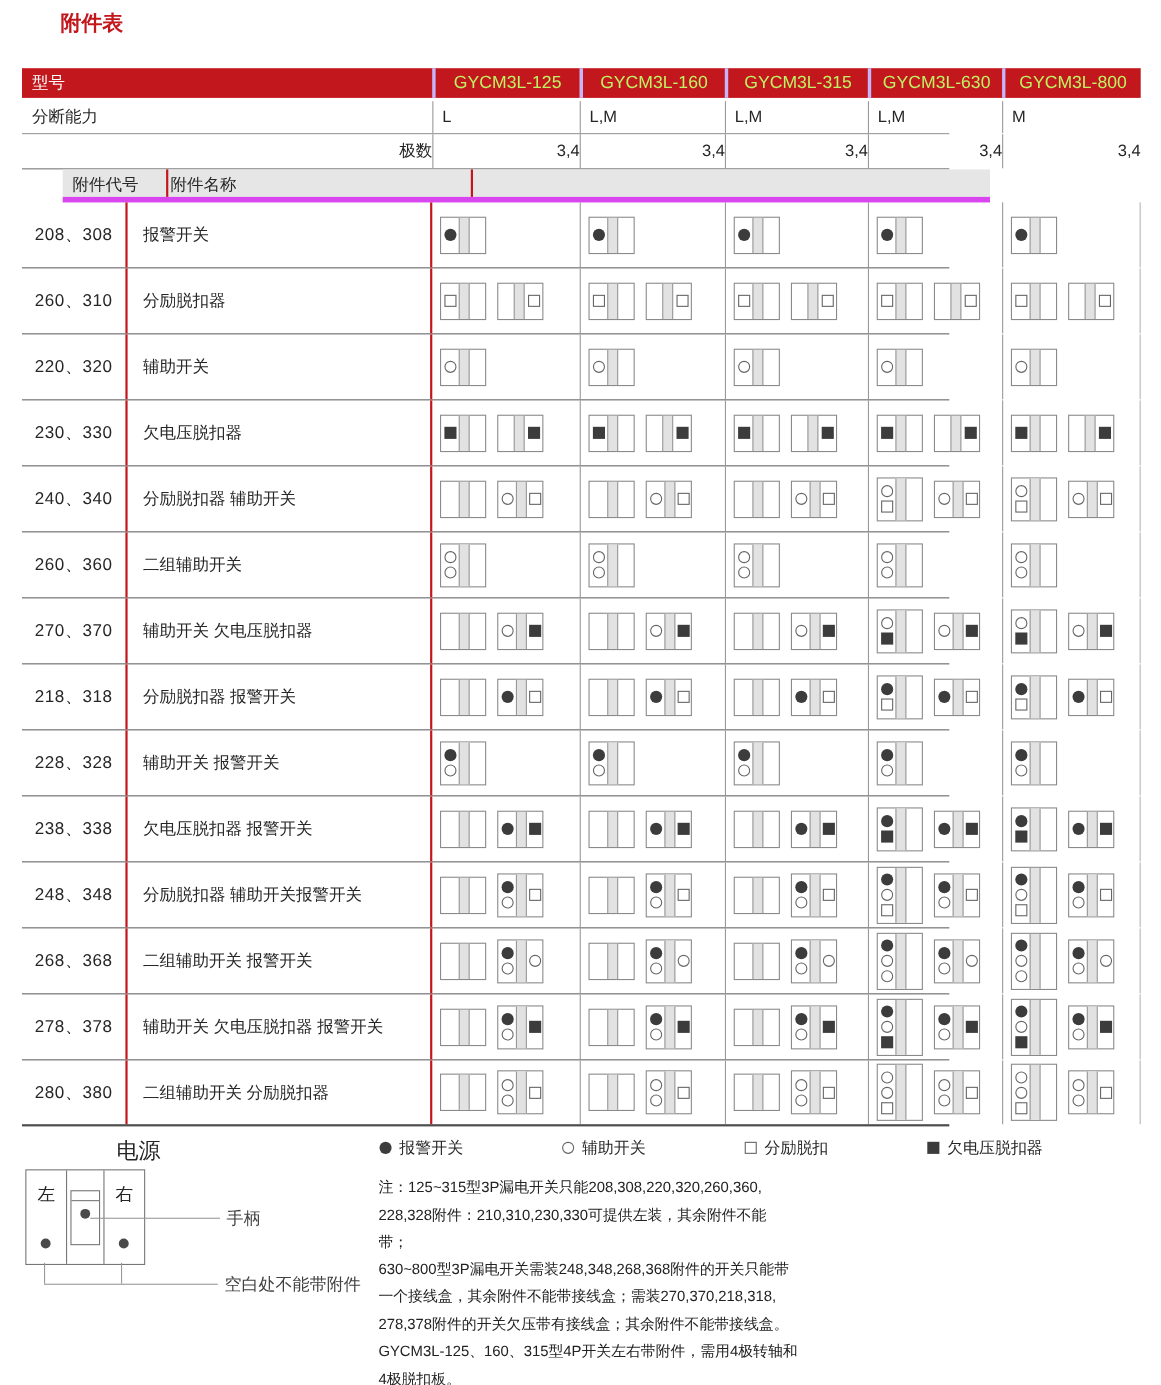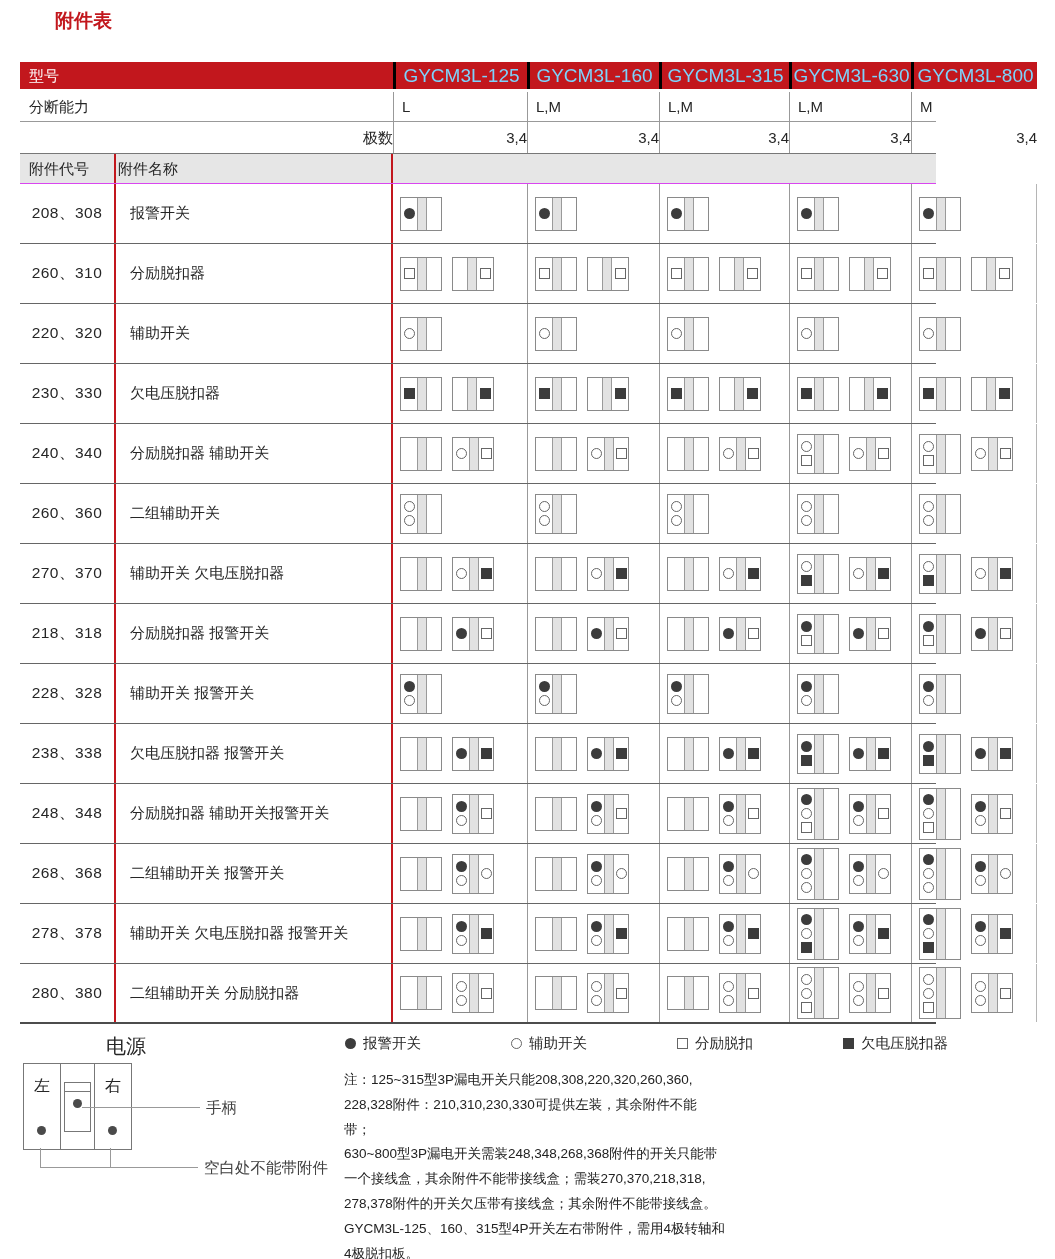--- a/index.html
+++ b/index.html
@@ -3,40 +3,40 @@
 <meta charset="utf-8">
 <style>
   html,body{margin:0;padding:0;background:#fff;}
   .page{position:relative;width:1055px;height:1259px;background:#fff;overflow:hidden;
         font-family:"Liberation Sans","DejaVu Sans",sans-serif;color:#262626;}
   .title{position:absolute;left:55px;top:8px;font-size:19px;font-weight:bold;color:#c2171d;}
 
   
   .tbl{position:absolute;left:20px;top:62px;width:1017px;}
   .tbl *{box-sizing:border-box;}
-  .trow{display:flex;width:916px;}
+  .trow{display:flex;width:843px;}
   .c-m0{width:134px;flex:none;}
   .c-m1{width:132px;flex:none;}
   .c-m2{width:130px;flex:none;}
   .c-m3{width:122px;flex:none;}
   .c-m4{width:126px;flex:none;}
 
   .hdr{height:27px;margin-bottom:3px;}
   .hdr-label{width:373px;flex:none;background:#c2171d;color:#fff;font-size:15px;
              line-height:27px;padding-left:9px;}
-  .hdr-model{background:#c2171d;color:#7dd3fc;font-size:19px;line-height:27px;
-             text-align:center;border-left:3px solid #000000;}
+  .hdr-model{background:#c2171d;color:#bef264;font-size:16px;line-height:27px;
+             text-align:center;border-left:3px solid #c4b5fd;}
 
   .prow{height:30px;border-bottom:1px solid #999;}
   .prow .plabel{width:373px;flex:none;font-size:15px;line-height:29px;padding-left:9px;}
   .prow .pval{font-size:15px;line-height:29px;padding-left:8px;border-left:1px solid #999;}
   .prow2{border-bottom:1px solid #777;height:32px;}
   .prow2 .plabel,.prow2 .pval{line-height:31px;text-align:right;}
 
-  .grow{height:30px;background:#e6e6e6;border-bottom:1px solid #d946ef;}
+  .grow{height:30px;background:#e6e6e6;border-bottom:5px solid #d946ef;margin-left:37px;}
   .grow .gcode{width:96px;flex:none;font-size:15px;line-height:29px;padding-left:9px;
                border-right:2px solid #c2171d;}
   .grow .gname{width:277px;flex:none;font-size:15px;line-height:29px;padding-left:2px;
                border-right:2px solid #c2171d;}
 
   .drow{height:60px;border-bottom:1px solid #666;}
   .drow .dcode{width:96px;flex:none;font-size:15.5px;display:flex;align-items:center;
                justify-content:center;border-right:2px solid #c2171d;letter-spacing:.5px;}
   .drow .dname{width:277px;flex:none;font-size:15px;display:flex;align-items:center;
                padding-left:14px;border-right:2px solid #c2171d;}

